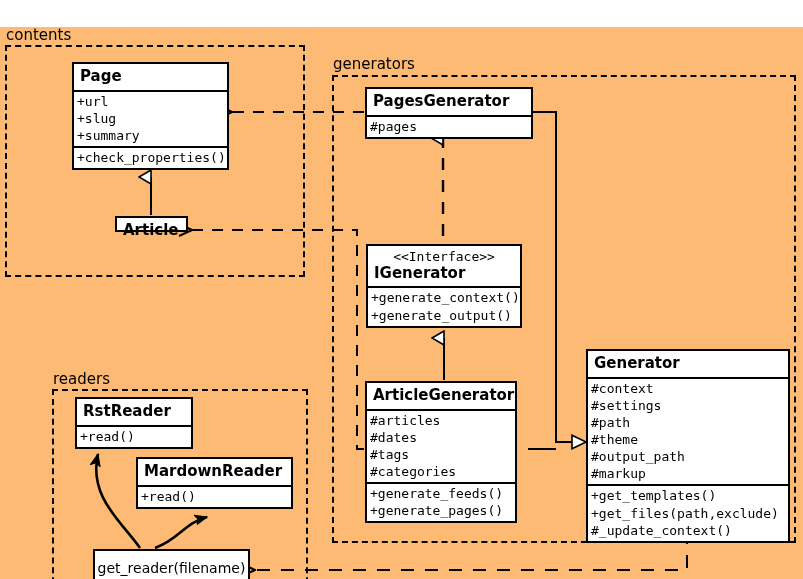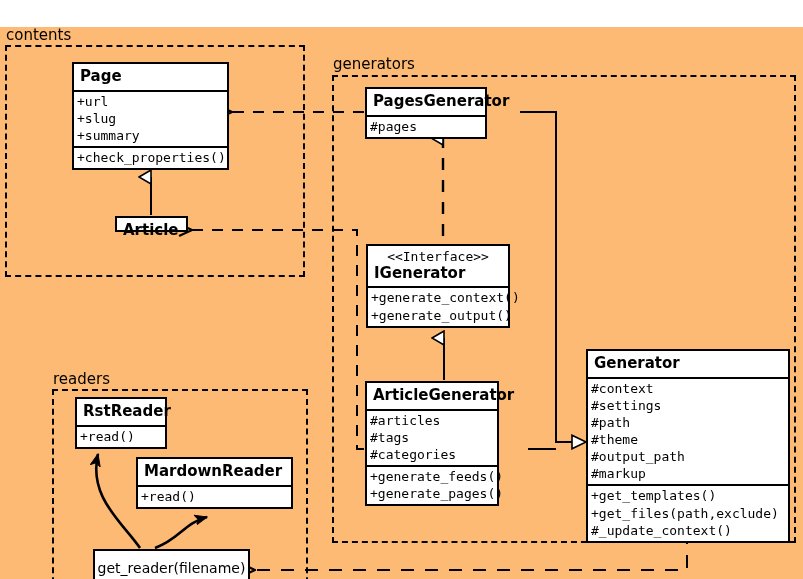--- a/index.html
+++ b/index.html
@@ -110,25 +110,25 @@
   
   #pkg-contents   { left: 5px;   top: 18px;  width: 300px; height: 232px; }
   #lbl-contents   { left: 6px;   top: 1px; }
   #pkg-generators { left: 332px; top: 48px;  width: 464px; height: 468px; }
   #lbl-generators { left: 333px; top: 30px; }
   #pkg-readers    { left: 52px;  top: 362px; width: 256px; height: 214px; }
   #lbl-readers    { left: 53px;  top: 345px; }
 
   #cls-page             { left: 72px;  top: 35px;  width: 157px; }
   #cls-article          { left: 115px; top: 189px; width: 73px;  height: 16px; }
-  #cls-pagesgenerator   { left: 365px; top: 60px;  width: 122px; }
-  #cls-igenerator       { left: 366px; top: 217px; width: 144px; }
-  #cls-articlegenerator { left: 365px; top: 354px; width: 134px; }
+  #cls-pagesgenerator   { left: 365px; top: 60px;  width: 168px; }
+  #cls-igenerator       { left: 366px; top: 217px; width: 156px; }
+  #cls-articlegenerator { left: 365px; top: 354px; width: 152px; }
   #cls-generator        { left: 586px; top: 322px; width: 204px; }
-  #cls-rstreader        { left: 75px;  top: 370px; width: 92px; }
+  #cls-rstreader        { left: 75px;  top: 370px; width: 118px; }
   #cls-mardownreader    { left: 136px; top: 430px; width: 157px; }
   #cls-getreader        { left: 93px;  top: 522px; width: 157px; height: 37px; }
 </style>
 </head>
 <body>
 
 <div id="diagram-root">
 
   <svg id="edge-layer" viewBox="0 0 803 579" width="803" height="579" xmlns="http://www.w3.org/2000/svg">
     <defs>
@@ -222,20 +222,21 @@
     <div class="uml-compartment">
       <div class="uml-member">+generate_context()</div>
       <div class="uml-member">+generate_output()</div>
     </div>
   </div>
 
   <div class="uml-class" id="cls-articlegenerator">
     <div class="uml-name">ArticleGenerator</div>
     <div class="uml-compartment">
       <div class="uml-member">#articles</div>
+      <div class="uml-member">#dates</div>
       <div class="uml-member">#tags</div>
       <div class="uml-member">#categories</div>
     </div>
     <div class="uml-compartment">
       <div class="uml-member">+generate_feeds()</div>
       <div class="uml-member">+generate_pages()</div>
     </div>
   </div>
 
   <div class="uml-class" id="cls-generator">

